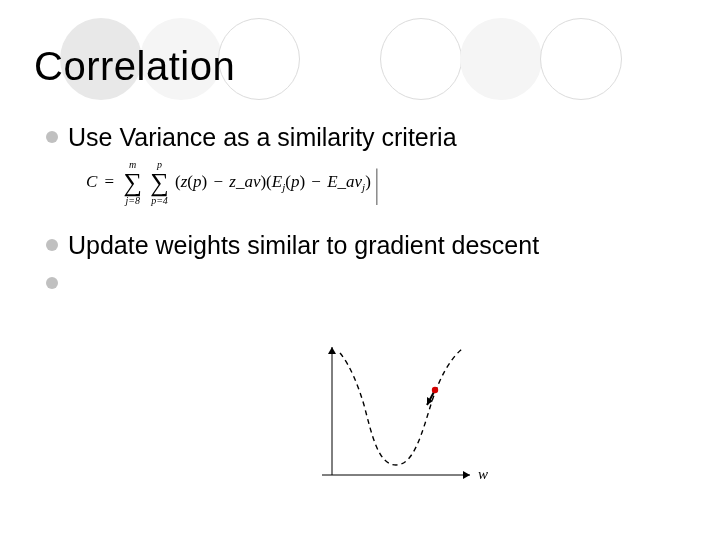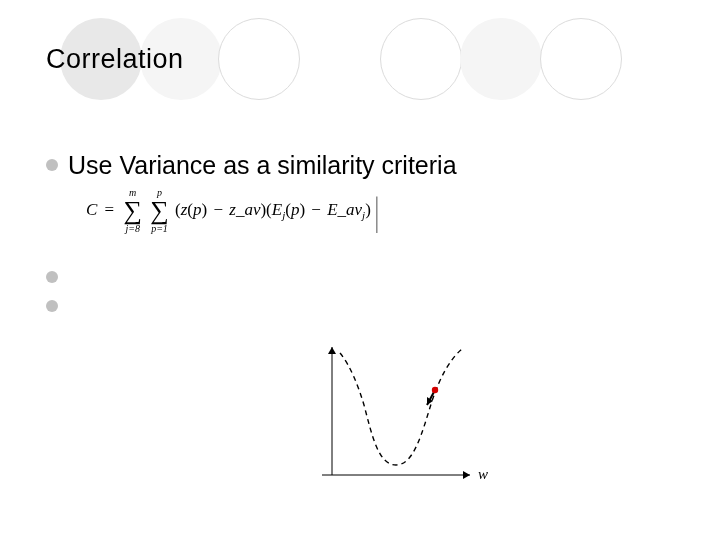--- a/index.html
+++ b/index.html
@@ -32,38 +32,36 @@
   .c2 { left: 140px; top: 0; background: #f5f5f5; }
   .c3 { left: 218px; top: 0; background: #ffffff; border: 1.5px solid #dcdcdc; }
   .c4 { left: 380px; top: 0; background: #ffffff; border: 1.5px solid #dcdcdc; }
   .c5 { left: 460px; top: 0; background: #f5f5f5; }
   .c6 { left: 540px; top: 0; background: #ffffff; border: 1.5px solid #dcdcdc; }
 
   .title {
     position: absolute;
     left: 34px;
     top: 44px;
-    font-size: 27px;
+    font-size: 40px;
     font-weight: 400;
     letter-spacing: 0.5px;
     color: #000;
     background: transparent;
-    margin-left: 12px;
   }
   .bullets {
     position: absolute;
     left: 46px;
     top: 122px;
     width: 620px;
   }
   .bullet-row {
     display: flex;
     align-items: flex-start;
     margin-bottom: 8px;
-    margin-top: 28px;
   }
   .dot {
     width: 12px;
     height: 12px;
     border-radius: 50%;
     background: #c0c0c0;
     flex: 0 0 auto;
     margin-top: 9px;
     margin-right: 10px;
   }
@@ -144,33 +142,34 @@
       <span>C</span>
       <span style="font-style:normal;padding:0 3px;">=</span>
       <span class="sum">
         <span class="lim">m</span>
         <span class="sigma">∑</span>
         <span class="lim">j=8</span>
       </span>
       <span class="sum">
         <span class="lim">p</span>
         <span class="sigma">∑</span>
-        <span class="lim">p=1</span>
+        <span class="lim">p=4</span>
       </span>
       <span style="font-style:normal;">(</span><span>z</span><span style="font-style:normal;">(</span><span>p</span><span style="font-style:normal;">)</span>
       <span style="font-style:normal;padding:0 2px;">−</span>
       <span>z</span><span style="font-style:normal;">_</span><span>av</span><span style="font-style:normal;">)</span><span style="font-style:normal;">(</span><span>E</span><sub style="font-size:11px;">j</sub><span style="font-style:normal;">(</span><span>p</span><span style="font-style:normal;">)</span>
       <span style="font-style:normal;padding:0 2px;">−</span>
       <span>E</span><span style="font-style:normal;">_</span><span>av</span><sub style="font-size:11px;">j</sub><span style="font-style:normal;">)</span>
       <span class="abs-bar">|</span>
     </span>
   </div>
 
   <div class="bullet-row">
     <div class="dot"></div>
+    <div class="bullet-text">Update weights similar to gradient descent</div>
   </div>
 
   <div class="bullet-row" style="margin-top:4px;">
     <div class="dot"></div>
   </div>
 
 </div>
 
 <svg class="diagram" viewBox="0 0 195 170">
 

